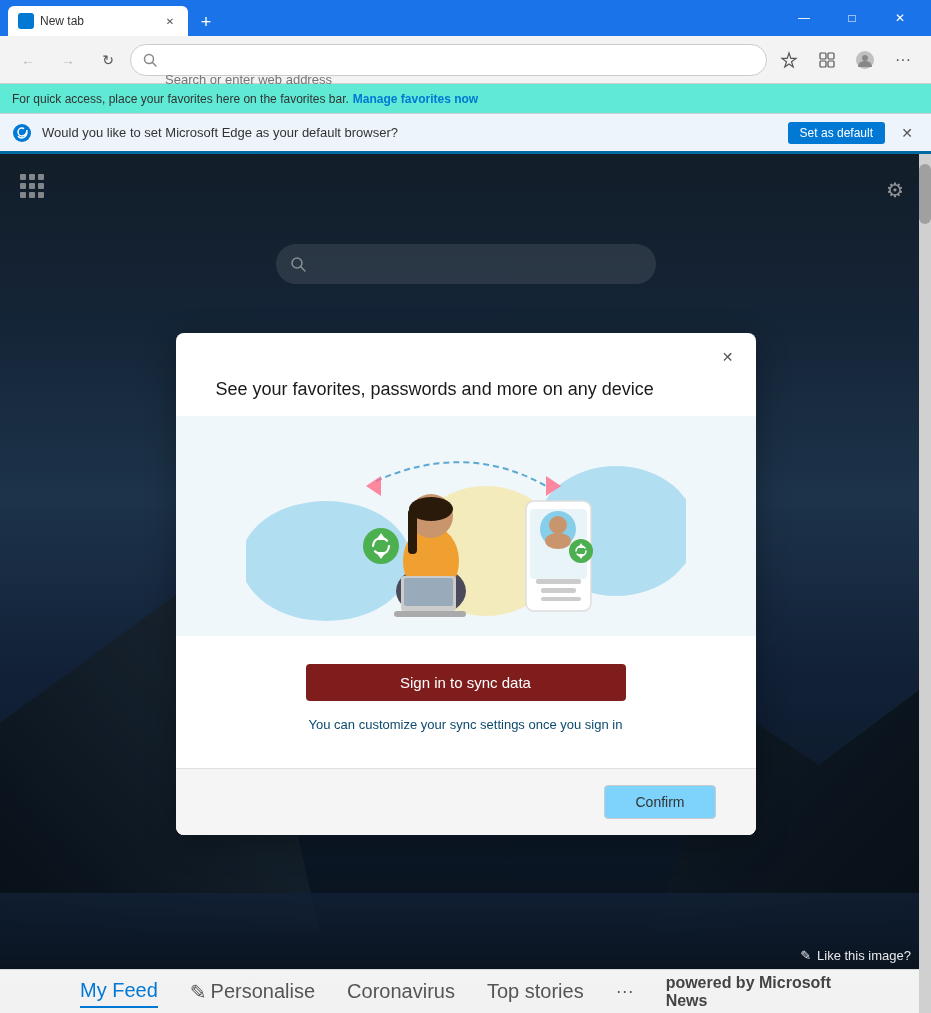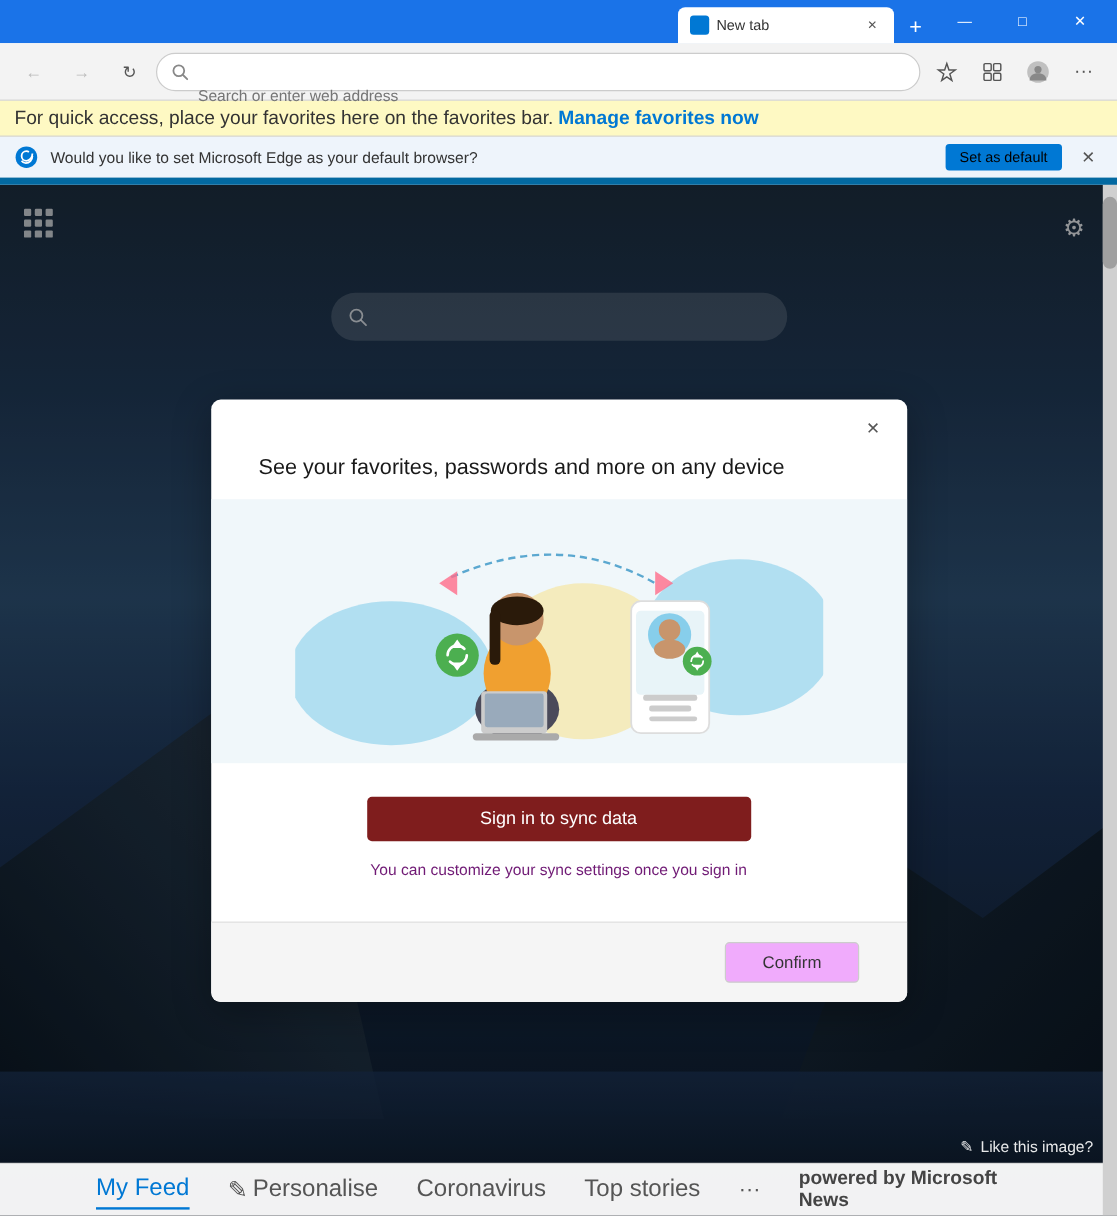--- a/index.html
+++ b/index.html
@@ -12,21 +12,20 @@
       display: flex;
       align-items: center;
       padding: 0 8px;
       gap: 4px;
     }
     .tab-area {
       display: flex;
       align-items: flex-end;
       height: 100%;
       flex: 1;
-      justify-content: flex-end;
     }
     .tab {
       background: #fff;
       height: 30px;
       border-radius: 6px 6px 0 0;
       display: flex;
       align-items: center;
       padding: 0 10px;
       gap: 6px;
       min-width: 180px;
@@ -118,45 +117,45 @@
       width: 36px; height: 36px;
       border-radius: 4px;
       display: flex; align-items: center; justify-content: center;
       cursor: pointer;
       color: #555;
       font-size: 16px;
     }
 
     
     .favorites-bar {
-      background: #fef9c3;
+      background: #5eead4;
       height: 30px;
       display: flex;
       align-items: center;
       padding: 0 12px;
-      font-size: 16px;
+      font-size: 12px;
       color: #333;
       border-bottom: 1px solid #d0d0d0;
     }
     .favorites-bar a { color: #0078d4; text-decoration: none; margin-left: 4px; font-weight: bold; }
 
     
     .edge-prompt {
       background: #eef4fb;
       height: 40px;
       display: flex;
       align-items: center;
       padding: 0 12px;
       gap: 10px;
-      border-bottom: 6px solid #0369a1;
+      border-bottom: 3px solid #0369a1;
     }
     .edge-prompt-text { font-size: 13px; color: #333; flex: 1; }
     .set-default-btn {
       background: #0078d4;
-      color: #000000;
+      color: #ffffff;
       border: none;
       padding: 4px 12px;
       border-radius: 3px;
       font-size: 12px;
       cursor: pointer;
       margin-left: 32px;
     }
     .edge-prompt-close {
       width: 24px; height: 24px;
       display: flex; align-items: center; justify-content: center;
@@ -311,32 +310,32 @@
       padding: 10px 40px;
       border-radius: 4px;
       font-size: 15px;
       cursor: pointer;
       width: 100%;
       max-width: 320px;
       margin-bottom: 16px;
     }
     .sync-note {
       font-size: 13px;
-      color: #701a75;
+      color: #0c4a6e;
       margin-bottom: 16px;
     }
     .modal-footer {
       background: #f5f5f5;
       padding: 16px 40px;
       display: flex;
       justify-content: flex-end;
       border-top: 1px solid #e0e0e0;
     }
     .confirm-btn {
-      background: #f0abfc;
+      background: #7dd3fc;
       border: 1px solid #ccc;
       padding: 8px 30px;
       border-radius: 4px;
       font-size: 14px;
       color: #333;
       cursor: pointer;
     }
 
     
     .bottom-tabs {

